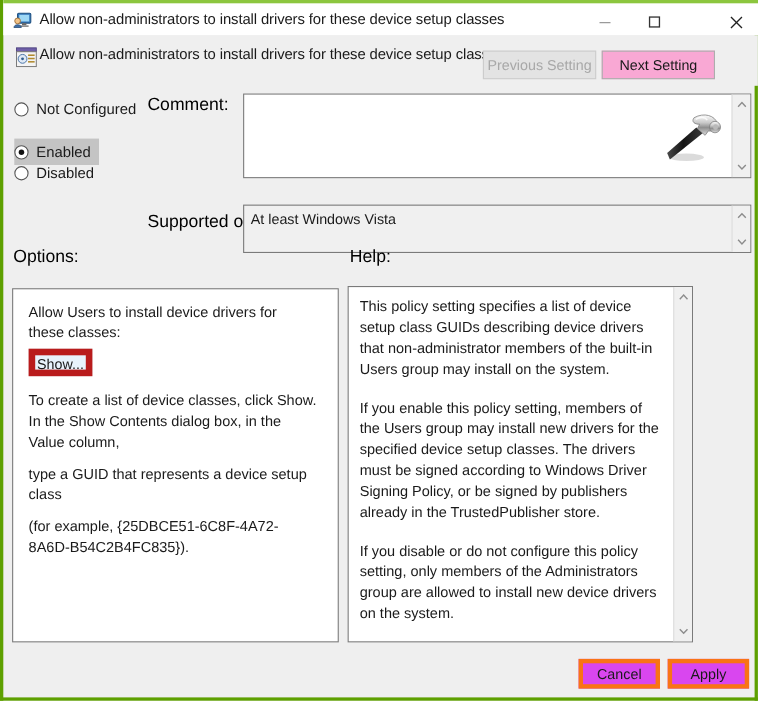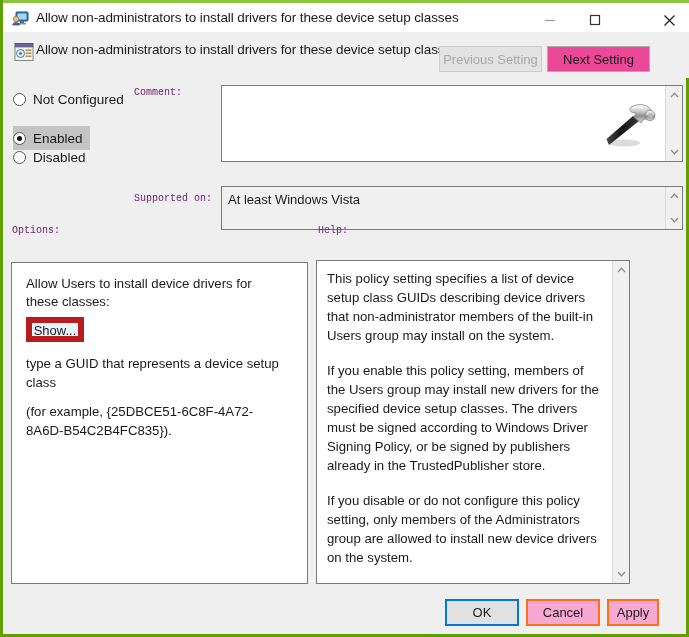--- a/index.html
+++ b/index.html
@@ -83,21 +83,21 @@
     color: #1a1a1a;
     white-space: nowrap;
     letter-spacing: -0.1px;
   }
   .navbtn {
     position: absolute;
     top: 14px;
     height: 26px;
     font-family: "Liberation Sans", sans-serif;
     font-size: 13px;
-    background: #ec4899;
+    background: #f9a8d4;
     border: 1px solid #adadad;
     color: #1a1a1a;
     padding: 0;
     cursor: default;
     box-sizing: border-box;
   }
   #btn-prev-setting {
     left: 433px; width: 103px;
     color: #a8a8a8;
     border-color: #cccccc;
@@ -140,24 +140,23 @@
   }
   .radio-label {
     font-size: 13.5px;
     color: #1a1a1a;
     white-space: nowrap;
   }
 
   
   .fieldlabel {
     position: absolute;
-    font-size: 10px;
-    color: #701a75;
+    font-size: 16px;
+    color: #000000;
     white-space: nowrap;
-    font-family: Liberation Mono, monospace;
   }
   #label-comment { left: 131px; top: 87px; }
   #label-supported { left: 131px; top: 193px; }
 
   .boxframe {
     position: absolute;
     border: 1px solid #7a7a7a;
     box-sizing: border-box;
     background: #ffffff;
   }
@@ -258,33 +257,33 @@
   }
 
   
   .dlgbtn {
     position: absolute;
     top: 599px;
     height: 27px;
     font-family: "Liberation Sans", sans-serif;
     font-size: 13px;
     color: #1a1a1a;
-    background: #f9a8d4;
-    border: 2px solid #f97316;
+    background: #d946ef;
+    border: 4px solid #f97316;
     padding: 0;
     cursor: default;
     box-sizing: border-box;
   }
   #btn-ok {
     left: 442px; width: 74px;
     border: 2px solid #0078d7;
     background: #e1e1e1;
   }
   #btn-cancel { left: 523px; width: 74px; }
-  #btn-apply  { left: 604px; width: 52px; }
+  #btn-apply  { left: 604px; width: 74px; }
 </style>
 </head>
 <body>
 
 <div id="window">
 
   <div id="titlebar">
     <span id="title-icon">
       <svg width="17" height="17" viewBox="0 0 17 17">
         <rect x="4" y="2" width="12" height="9" rx="1" fill="#3a7dbd" stroke="#1d4f80" stroke-width="1"></rect>
@@ -401,20 +400,21 @@
     </div>
   </div>
 
   <span class="fieldlabel" id="label-options">Options:</span>
   <span class="fieldlabel" id="label-help">Help:</span>
 
   <div class="boxframe" id="options-panel">
     <div class="panel-inner">
       <p class="opt-label">Allow Users to install device drivers for these classes:</p>
       <button id="btn-show">Show...</button>
+      <p class="opt-para">To create a list of device classes, click Show. In the Show Contents dialog box, in the Value column,</p>
       <p class="opt-para">type a GUID that represents a device setup class</p>
       <p class="opt-para">(for example, {25DBCE51-6C8F-4A72-8A6D-B54C2B4FC835}).</p>
     </div>
   </div>
 
   <div class="boxframe" id="help-panel">
     <div class="panel-inner">
       <p class="help-para">This policy setting specifies a list of device setup class GUIDs describing device drivers that non-administrator members of the built-in Users group may install on the system.</p>
       <p class="help-para">If you enable this policy setting, members of the Users group may install new drivers for the specified device setup classes. The drivers must be signed according to Windows Driver Signing Policy, or be signed by publishers already in the TrustedPublisher store.</p>
       <p class="help-para">If you disable or do not configure this policy setting, only members of the Administrators group are allowed to install new device drivers on the system.</p>
@@ -426,17 +426,16 @@
           </svg>
       </span>
       <span class="arrow-dn">
         <svg width="9" height="6" viewBox="0 0 9 6">
             <polyline points="1,1 4.5,4.7 8,1" fill="none" stroke="#8d8d8d" stroke-width="1.3"></polyline>
           </svg>
       </span>
     </div>
   </div>
 
-  <button class="dlgbtn" id="btn-ok">OK</button>
   <button class="dlgbtn" id="btn-cancel">Cancel</button>
   <button class="dlgbtn" id="btn-apply">Apply</button>
 
 </div>
 
 </body></html>

